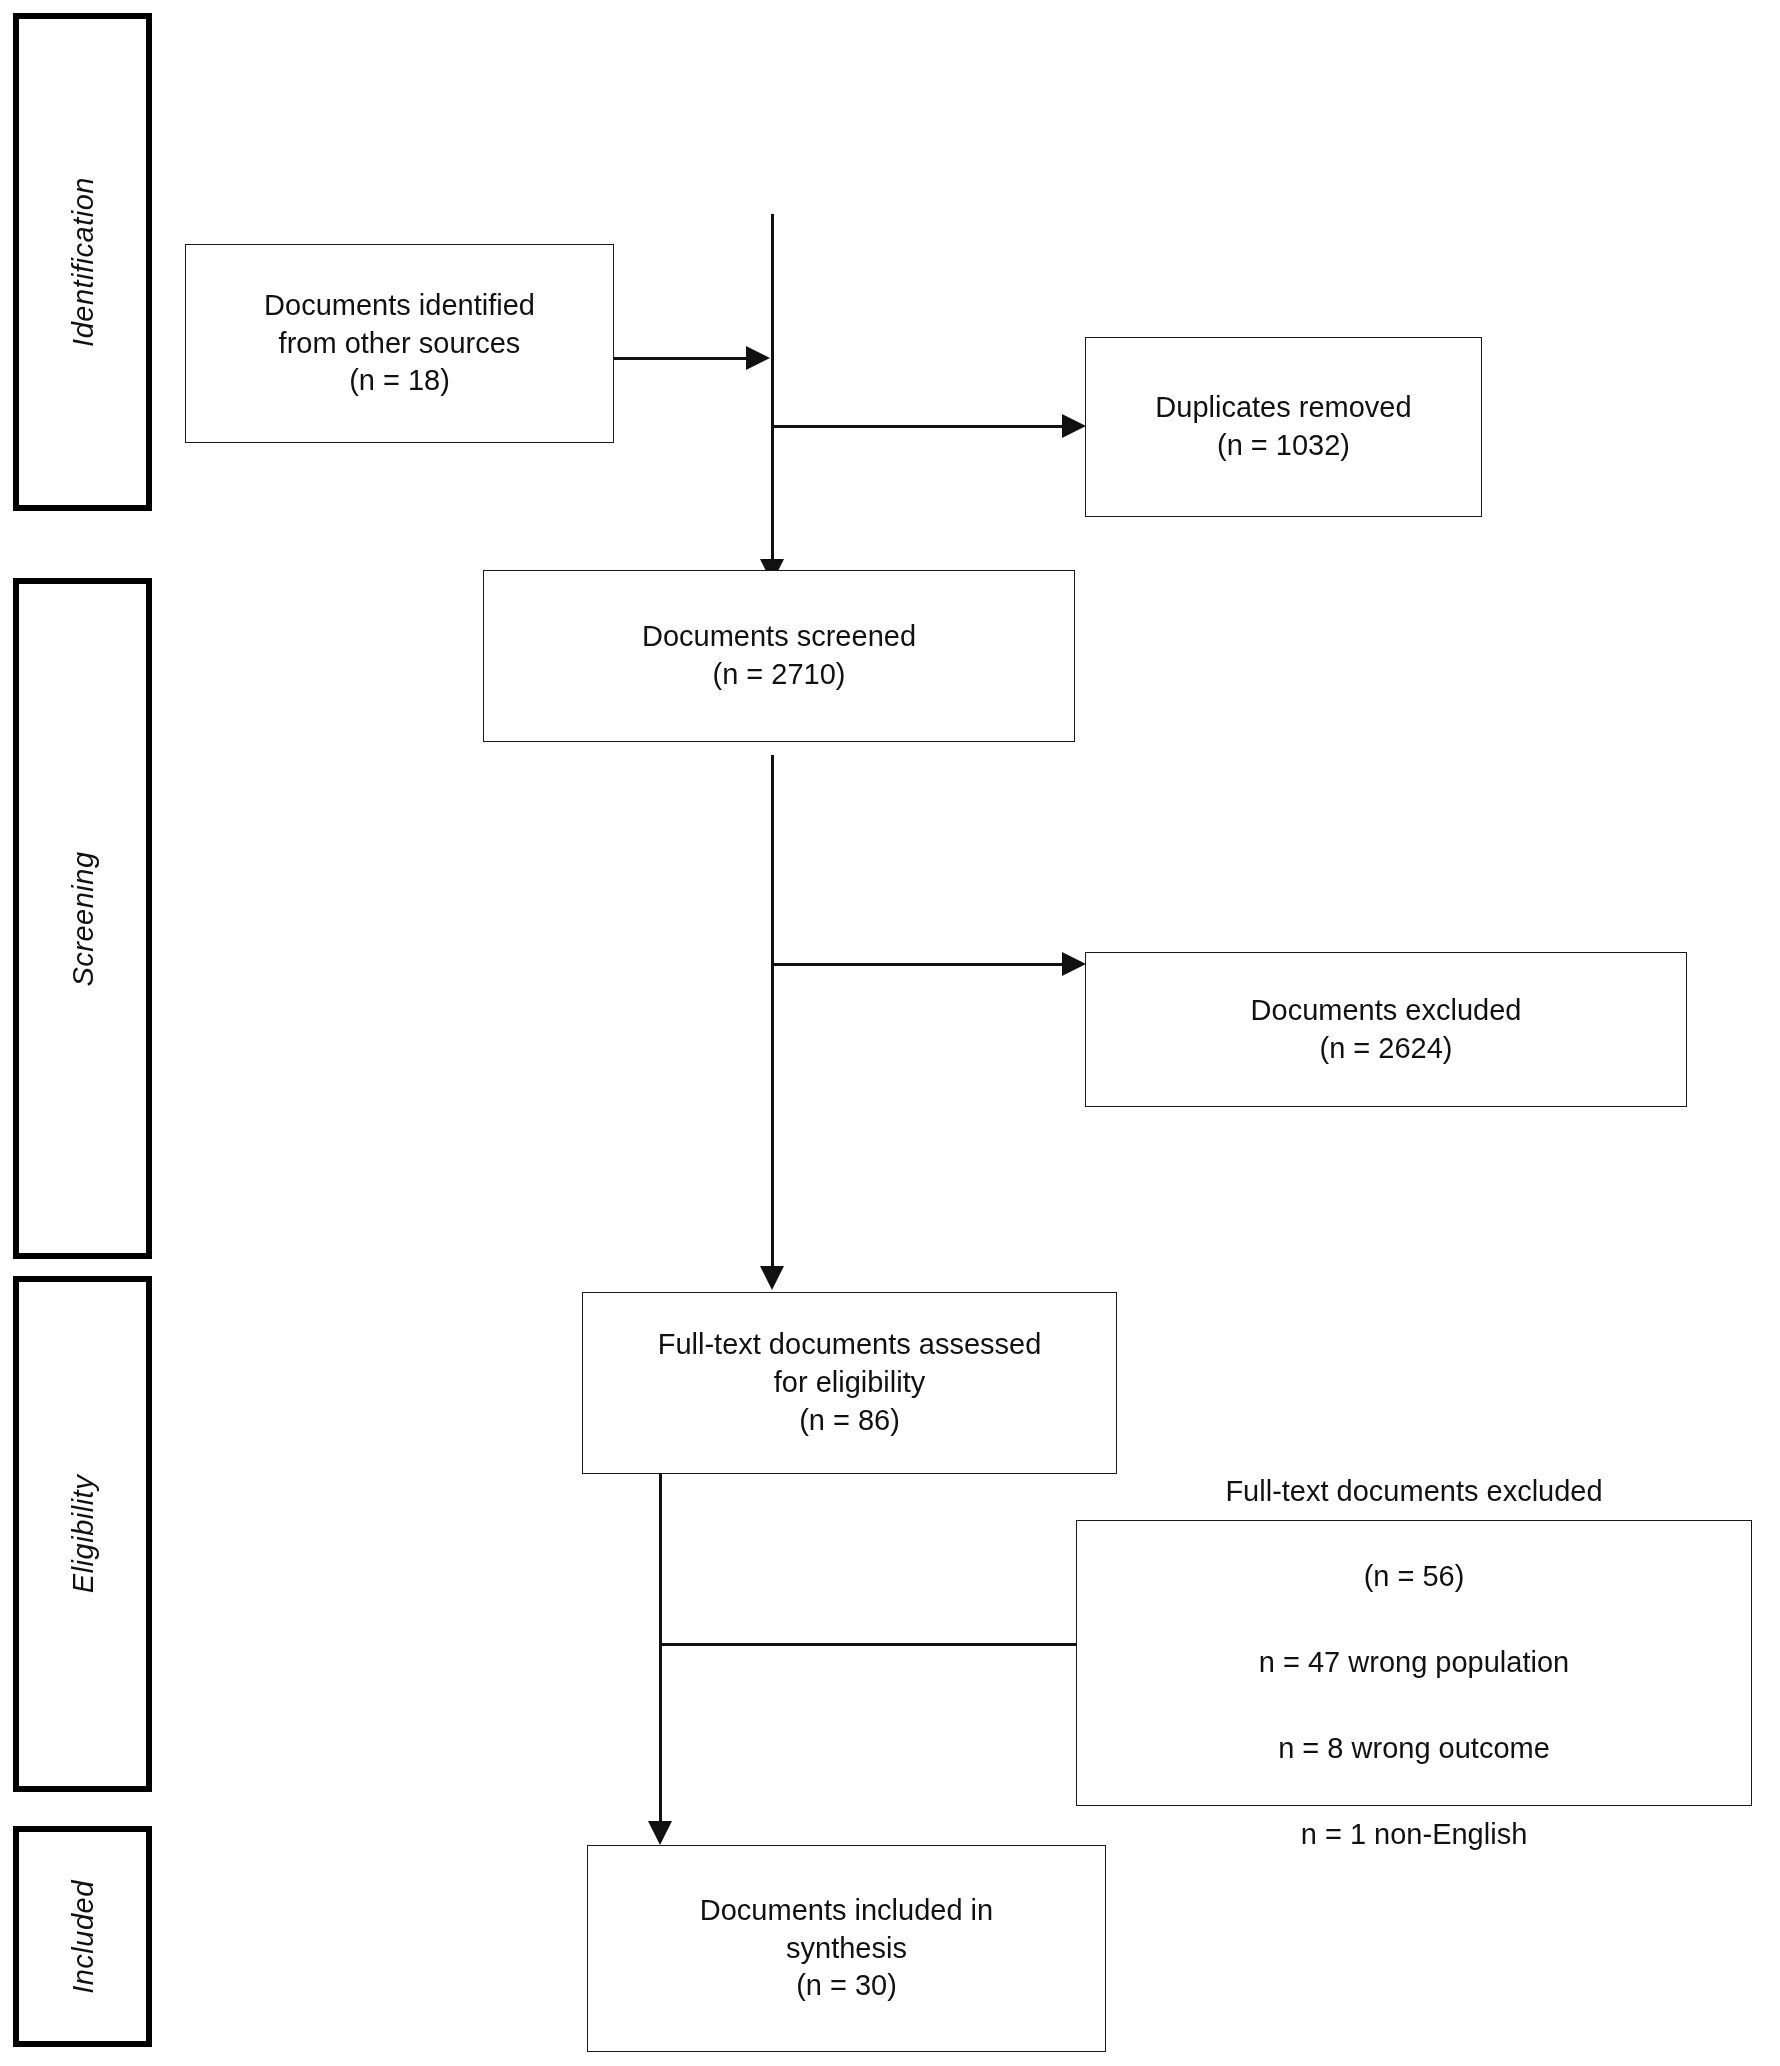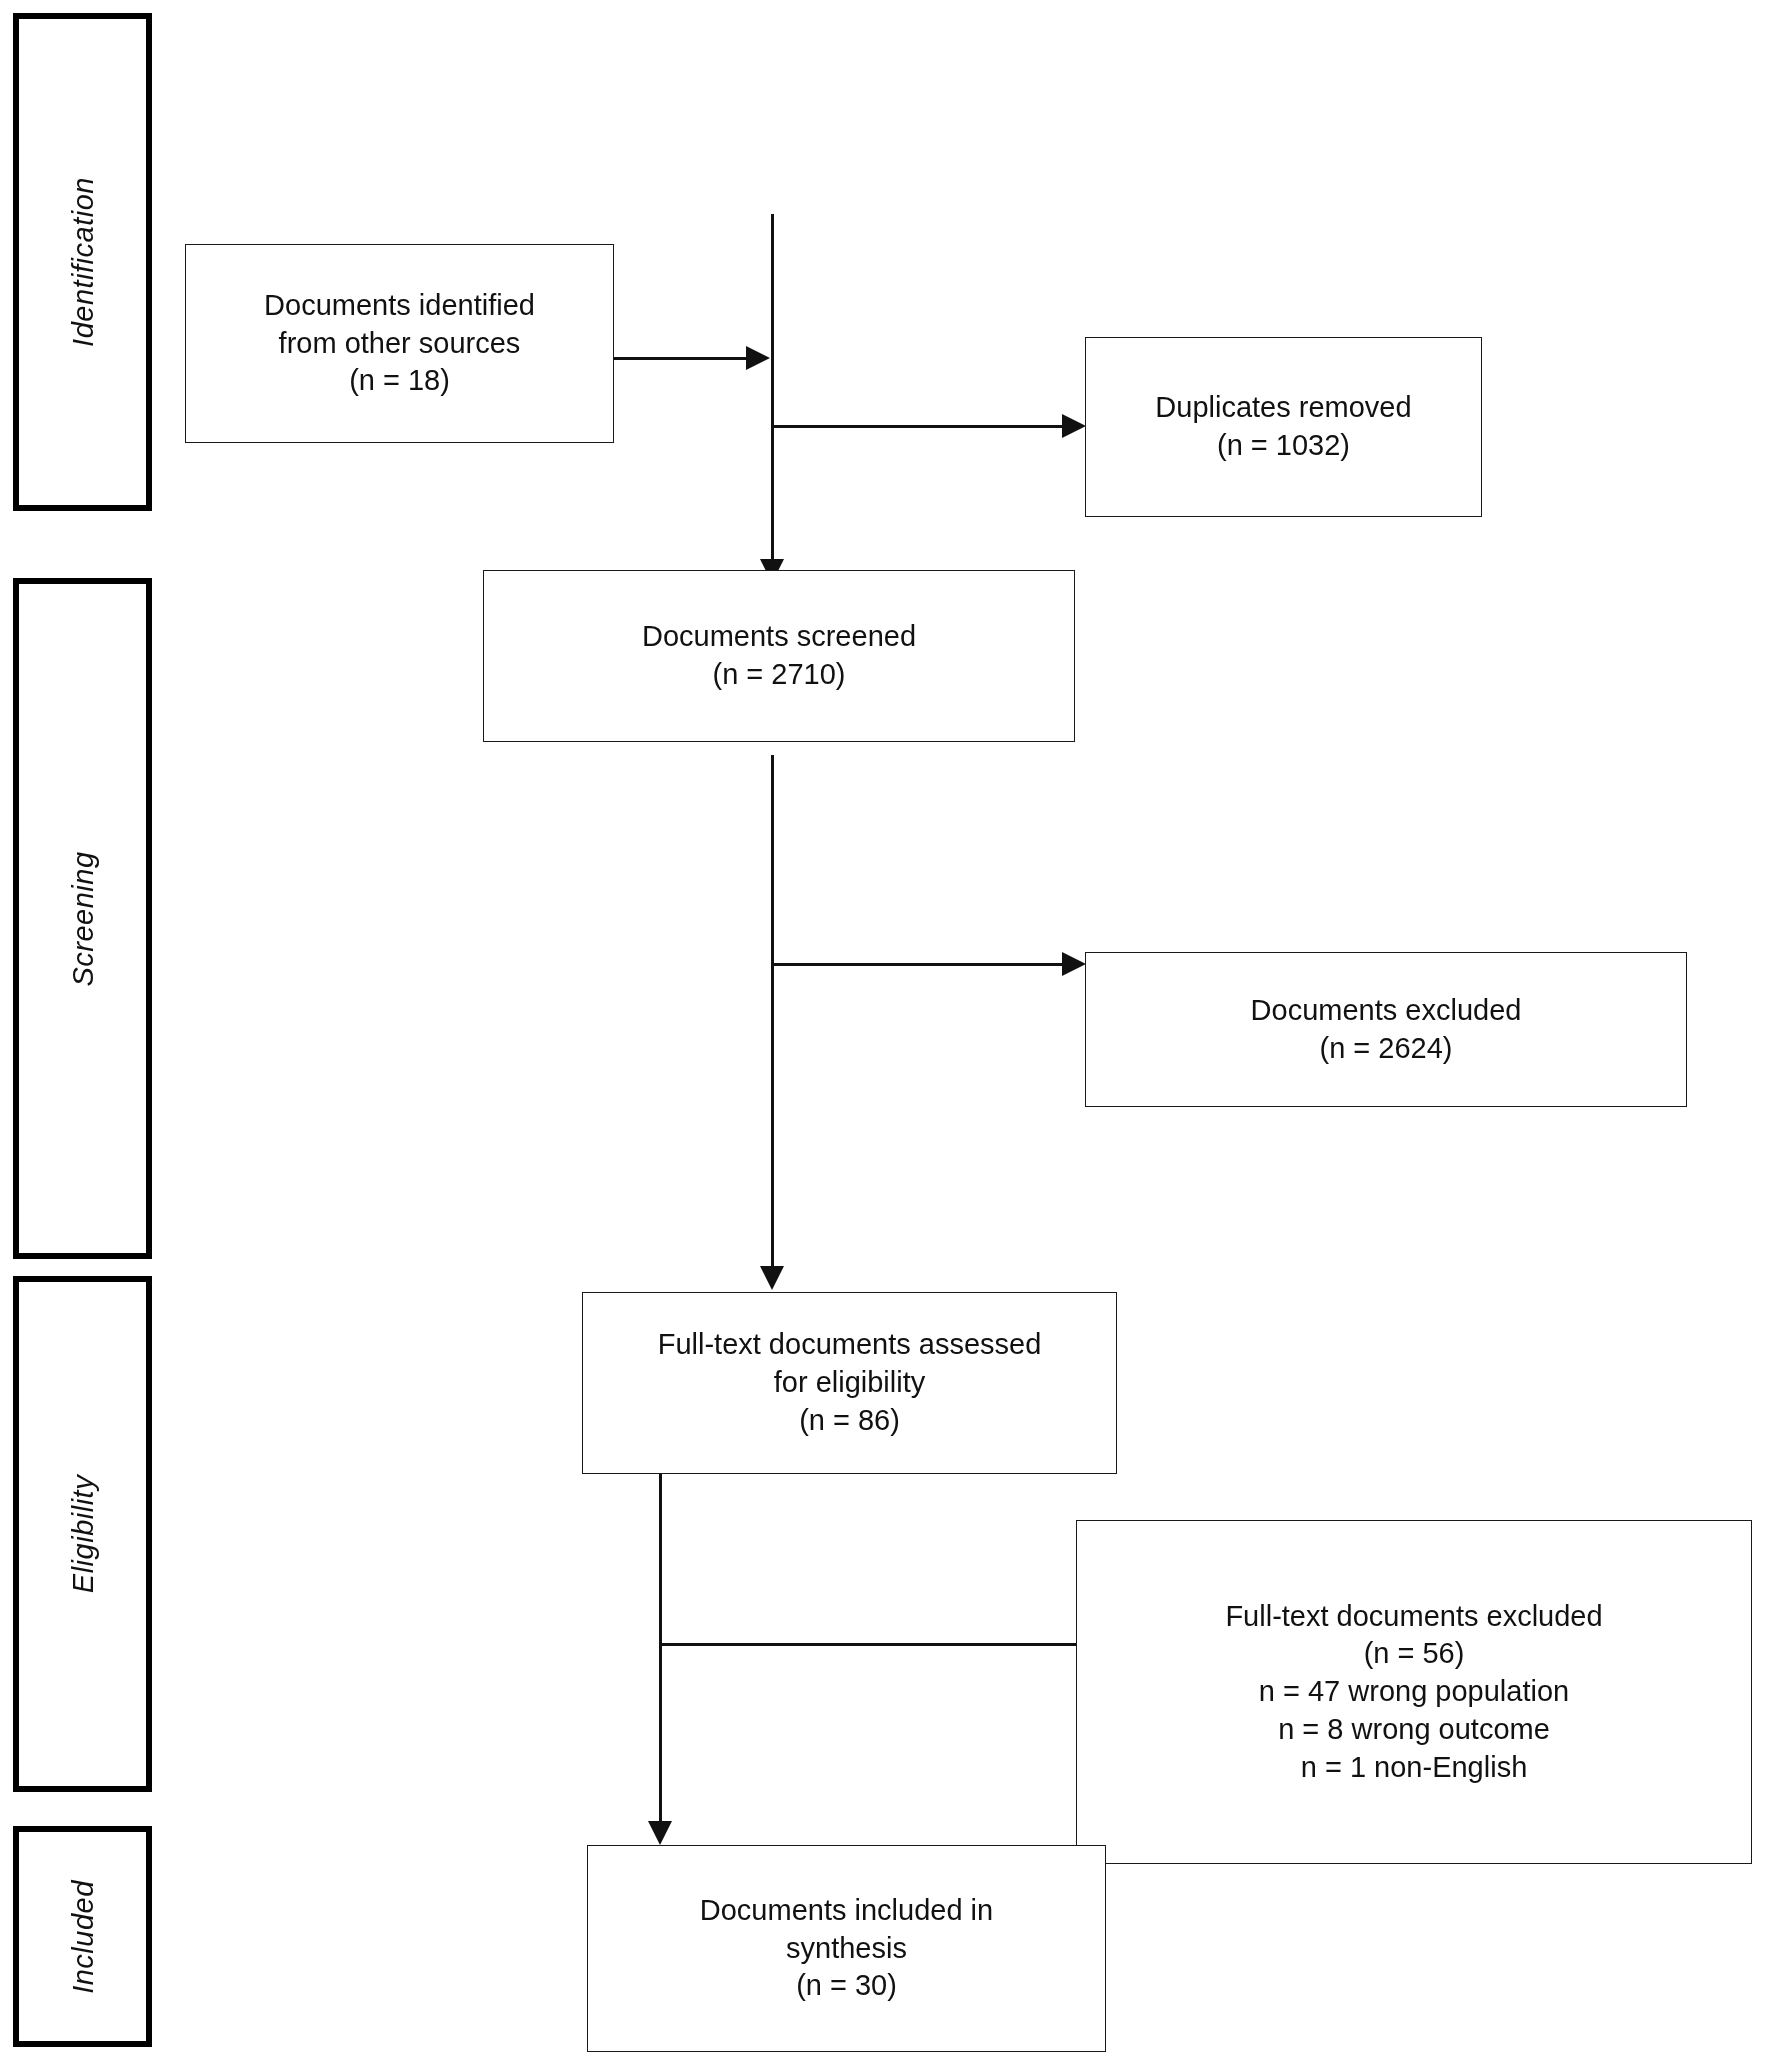--- a/index.html
+++ b/index.html
@@ -142,21 +142,21 @@
     <span class="ln">Documents excluded</span>
     <span class="ln">(n = 2624)</span>
   </div>
 
   <div class="flow-box" style="left:566px; top:1292px; width:535px; height:182px;margin-left:16px;">
     <span class="ln">Full-text documents assessed</span>
     <span class="ln">for eligibility</span>
     <span class="ln">(n = 86)</span>
   </div>
 
-  <div class="flow-box" style="left:1076px; top:1520px; width:676px; height:344px;">
+  <div class="flow-box" style="left:1076px; top:1520px; width:676px; height:286px;gap:48px;">
     <span class="ln">Full-text documents excluded</span>
     <span class="ln">(n = 56)</span>
     <span class="ln">n = 47 wrong population</span>
     <span class="ln">n = 8 wrong outcome</span>
     <span class="ln">n = 1 non-English</span>
   </div>
 
   <div class="flow-box" style="left:587px; top:1845px; width:519px; height:207px;">
     <span class="ln">Documents included in</span>
     <span class="ln">synthesis</span>

